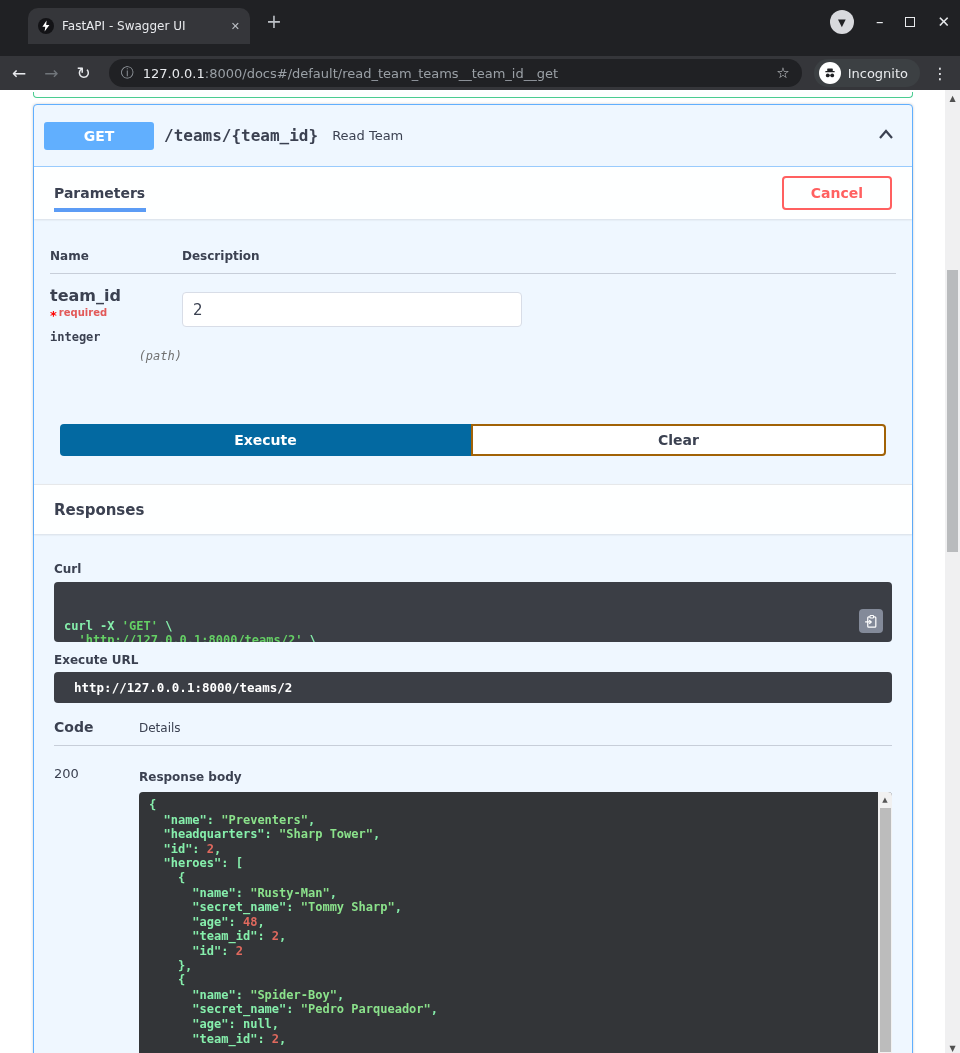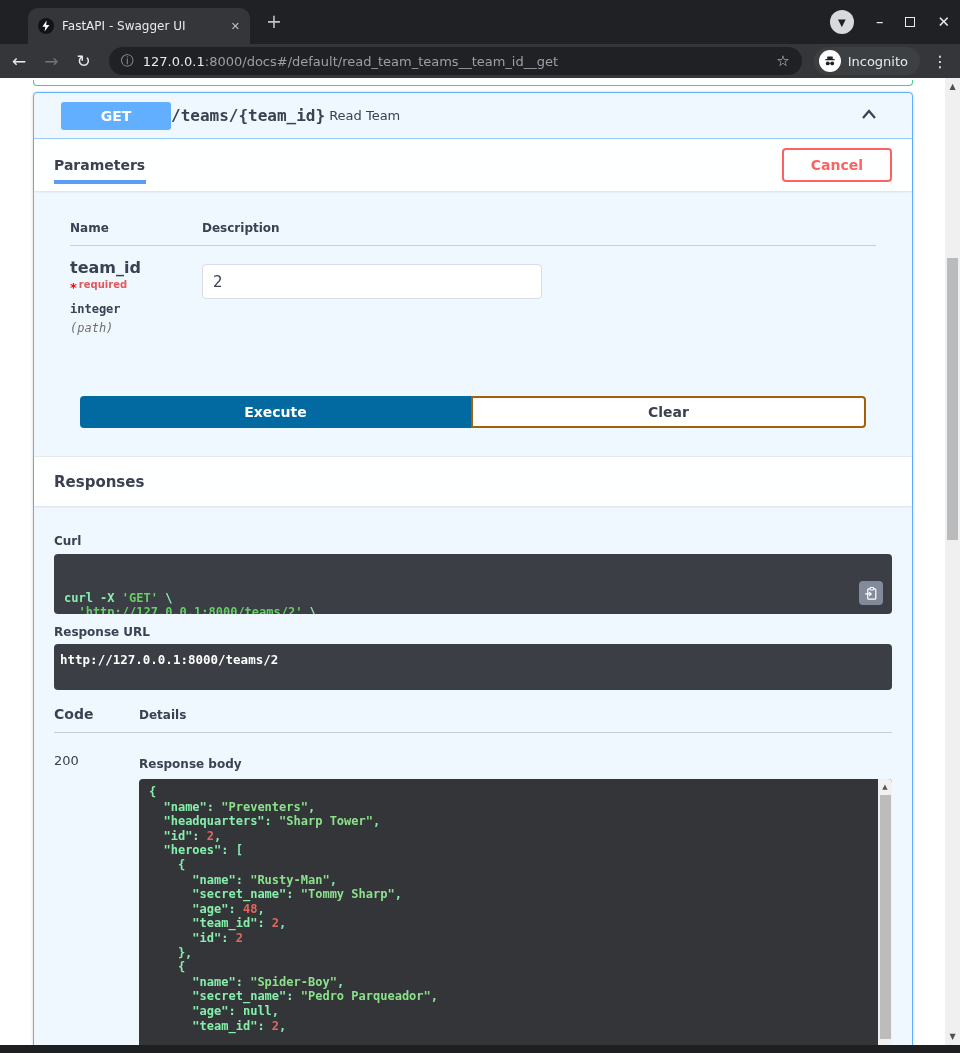--- a/index.html
+++ b/index.html
@@ -1,20 +1,20 @@
 <!DOCTYPE html>
 <html><head>
 <meta charset="utf-8">
 <style>
   * { margin:0; padding:0; box-sizing:border-box; }
   html,body { width:960px; height:1053px; overflow:hidden; }
   body { font-family:"DejaVu Sans","Liberation Sans",sans-serif; background:#202124; position:relative; }
 
   
-  .titlebar { height:44px; background:#202124; position:relative; }
+  .titlebar { height:56px; background:#202124; position:relative; }
   .tab { position:absolute; left:28px; top:8px; width:222px; height:36px; background:#35363a;
          border-radius:10px 10px 0 0; display:flex; align-items:center; padding:0 10px; gap:8px; }
   .favicon { width:16px; height:16px; flex:0 0 16px; }
   .tab-title { flex:1; color:#e8eaed; font-size:12px; white-space:nowrap; overflow:hidden; }
   .tab-close { color:#bdc1c6; font-size:11px; cursor:default; }
   .newtab { position:absolute; left:266px; top:10px; color:#bdc1c6; font-size:19px; }
   .win-controls { position:absolute; right:10px; top:0; height:44px; display:flex; align-items:center; gap:22px; }
   .circle-btn { width:24px; height:24px; border-radius:50%; background:#d8d9dd; color:#202124;
                 display:flex; align-items:center; justify-content:center; font-size:10px; }
   .win-glyph { color:#e8eaed; font-size:15px; line-height:1; }
@@ -38,49 +38,49 @@
 
   
   .viewport { position:relative; height:967px; background:#fff; overflow:hidden; }
   .page { margin-right:15px; padding:2px 32px 0 33px; }
 
   .prev-block-edge { height:6px; border:1px solid #49cc90; border-top:none;
                      border-radius:0 0 4px 4px; background:#fdfffe; margin-bottom:6px; }
 
   .opblock { border:1px solid #61affe; border-radius:4px; background:#eff7ff;
              box-shadow:0 0 3px rgba(0,0,0,.19); }
-  .op-header { height:46px; display:flex; align-items:center; padding:0 27px; 
+  .op-header { height:62px; display:flex; align-items:center; padding:0 10px; gap:10px;
                border-bottom:1px solid rgba(97,175,254,.6); }
   .method-badge { width:110px; height:28px; background:#61affe; border-radius:3px; color:#fff;
                   font-weight:bold; font-size:14px; display:flex; align-items:center; justify-content:center; }
   .op-path { font-family:"DejaVu Sans Mono","Liberation Mono",monospace; font-weight:bold;
              font-size:16px; color:#3b4151; }
   .op-summary { font-size:13px; color:#3b4151; margin-left:4px; }
   .collapse { margin-left:auto; padding:4px 8px; }
 
   .section-header { background:rgba(255,255,255,.92); height:52px; display:flex; align-items:center;
                     justify-content:space-between; padding:0 20px; box-shadow:0 1px 2px rgba(0,0,0,.1); }
   .ptab { position:relative; font-size:14px; font-weight:bold; color:#3b4151; }
   .ptab .bar { position:absolute; left:0; top:calc(100% + 7px); width:92px; height:4px; background:#5c9cf5; }
   .cancel-btn { border:2px solid #ff6060; color:#ff6060; background:transparent; font-weight:bold;
                 font-size:14px; padding:7px 27px; border-radius:4px; font-family:inherit;margin-left:28px; }
 
-  .op-body { padding:0 36px 28px; }
+  .op-body { padding:0 16px 28px; }
   .tbl-headers { display:flex; margin-top:30px; font-size:12px; font-weight:bold; color:#3b4151; }
   .col-name { width:132px; }
   .hr { border:none; border-top:1px solid rgba(59,65,81,.22); margin-top:10px; }
   .param-row { display:flex; margin-top:12px; }
   .param-left { width:132px; }
   .param-name { font-size:16px; font-weight:bold; color:#3b4151; }
   .req-star { color:#f00; font-size:13px; }
   .req-label { color:#e25959; font-size:10px; vertical-align:4px; margin-left:2px; }
   .param-type { font-family:"DejaVu Sans Mono","Liberation Mono",monospace; font-weight:bold;
                 font-size:12px; color:#3b4151; margin-top:6px; }
   .param-loc { font-family:"DejaVu Sans Mono","Liberation Mono",monospace; font-style:italic;
-               font-size:12px; color:#707070; margin-top:5px; }
+               font-size:12px; color:#707070; margin-top:5px;text-align:right; }
   .param-input { width:340px; height:35px; margin-top:6px; border:1px solid #d8dde7; border-radius:4px;
                  padding:0 10px; font-size:15px; color:#3b4151; font-family:inherit; background:#fff; }
 
   .execute-row { display:flex; margin:61px 10px 0; height:32px; }
   .execute-btn { flex:1; background:#0369a1; color:#fff; font-weight:bold; font-size:14px;
                  border:none; border-radius:4px 0 0 4px; font-family:inherit; }
   .clear-btn { flex:1; background:#fff; color:#3b4151; font-weight:bold; font-size:14px;
                border:2px solid #a16207; border-radius:0 4px 4px 0; font-family:inherit; }
 
   .responses-band { background:rgba(255,255,255,.92); height:50px; display:flex; align-items:center;
@@ -94,27 +94,27 @@
                 padding:9px 44px 9px 10px; font-size:12px; font-weight:bold; line-height:14px;
                 height:60px; overflow:hidden; white-space:pre; }
   .copy-btn { position:absolute; right:9px; top:27px; width:24px; height:24px; background:#838a99;
               border:none; border-radius:4px; display:flex; align-items:center; justify-content:center; }
   .tok-w,.tok-p,.tok-k,.tok-u { color:#86efac; }
   .tok-g { color:#65d065; }
   .tok-s { color:#8be28b; }
   .tok-n { color:#e0695e; }
 
   .requrl-label { margin-top:11px; }
-  .requrl-block { margin-top:5px; background:#3b3e45; border-radius:4px; padding:8px 6px;
-                  font-size:12.5px; font-weight:bold; color:#fff; height:46px; white-space:pre; }
+  .requrl-block { margin-top:5px; background:#3b3e45; border-radius:4px; padding:8px 20px;
+                  font-size:12.5px; font-weight:bold; color:#fff; height:31px; white-space:pre; }
   .srvresp-label { margin-top:18px; font-size:12.5px; }
 
   .code-details { display:flex; margin-top:16px; align-items:baseline; }
   .code-h { width:85px; font-size:14px; font-weight:bold; color:#3b4151; }
-  .details-h { font-size:12px; font-weight:bold; color:#3b4151; }
+  .details-h { font-size:12px; font-weight:normal; color:#3b4151; }
   .response-row { display:flex; margin-top:14px; }
   .status-code { width:85px; font-size:13px; color:#3b4151; padding-top:6px; }
   .response-col { flex:1; padding-top:10px; }
   .json-block { position:relative; margin-top:8px; background:#333538; border-radius:4px;
                 height:420px; overflow:hidden; }
   .json-block pre { font-family:"DejaVu Sans Mono","Liberation Mono",monospace; font-size:12px;
                     font-weight:bold; line-height:14.6px; padding:6px 26px 6px 10px; white-space:pre; }
   .inner-sb { position:absolute; right:0; top:0; bottom:0; width:14px; background:#f1f1f1; }
   .inner-sb .arrow { text-align:center; color:#555; font-size:7px; padding-top:4px; }
   .inner-sb .thumb { position:absolute; left:1.5px; top:16px; width:11px; height:244px; background:#bcbcbc; }
@@ -231,21 +231,21 @@
           <button class="copy-btn">
             <svg width="15" height="15" viewBox="0 0 16 16">
               <rect x="4" y="3" width="8.6" height="11" rx="1" fill="none" stroke="#fff" stroke-width="1.3"></rect>
               <rect x="6.4" y="1.6" width="3.8" height="2.6" rx="0.7" fill="#838a99" stroke="#fff" stroke-width="1.1"></rect>
               <line x1="1.2" y1="8.5" x2="7.5" y2="8.5" stroke="#fff" stroke-width="1.3"></line>
               <polyline points="5.6,6.6 7.7,8.5 5.6,10.4" fill="none" stroke="#fff" stroke-width="1.3"></polyline>
             </svg>
           </button>
         </div>
 
-        <div class="blk-label requrl-label">Response URL</div>
+        <div class="blk-label requrl-label">Execute URL</div>
         <div class="requrl-block mono">http://127.0.0.1:8000/teams/2</div>
 
 
         <div class="code-details">
           <span class="code-h">Code</span>
           <span class="details-h">Details</span>
         </div>
         <hr class="hr">
 
         <div class="response-row">

